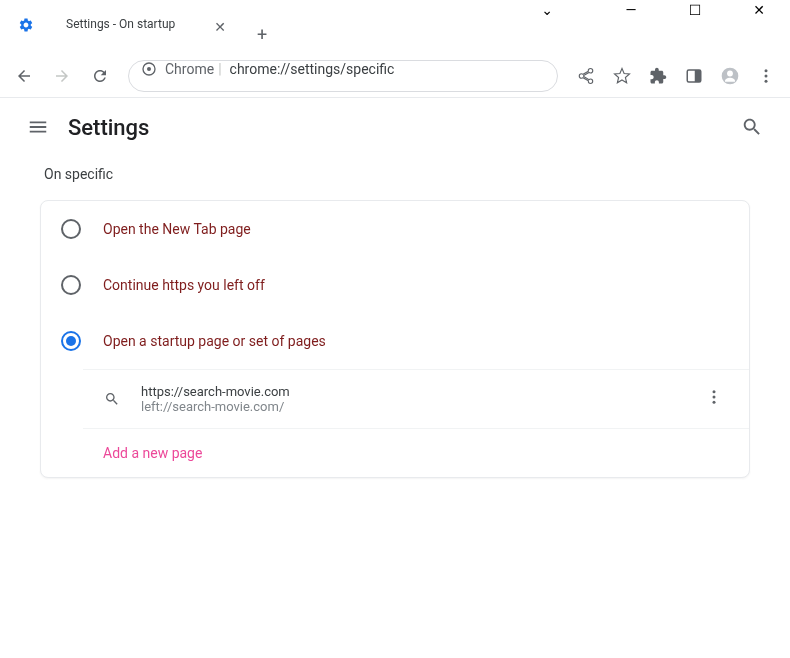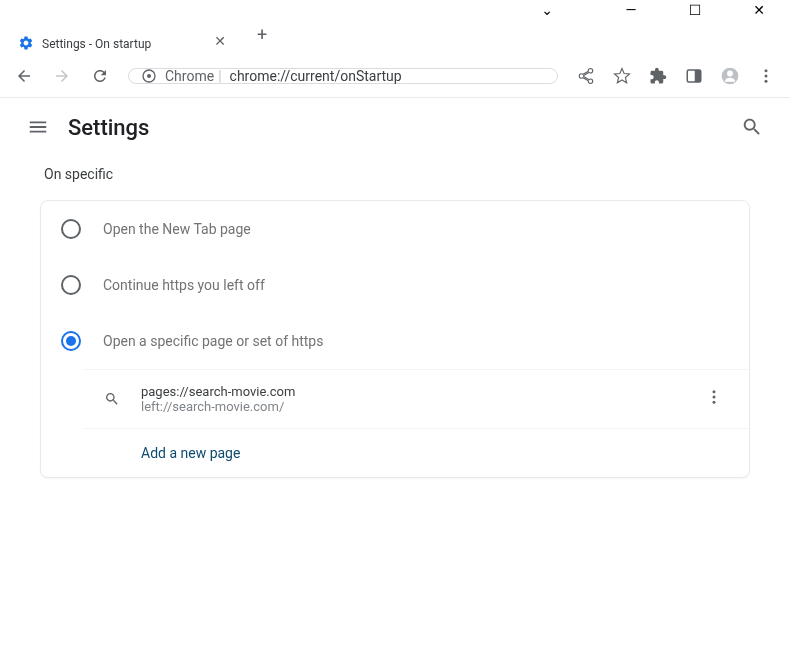--- a/index.html
+++ b/index.html
@@ -5,33 +5,33 @@
     * { box-sizing: border-box; margin: 0; padding: 0; font-family: 'Segoe UI', Roboto, Arial, sans-serif; }
     body { width: 790px; height: 658px; background: #fff; overflow: hidden; position: relative; }
     
     
     .window-controls { display: flex; justify-content: flex-end; align-items: center; height: 14px; padding: 6px 8px 0; gap: 18px; }
     .window-controls span { width: 46px; text-align: center; font-size: 14px; color: #000; }
     .wc-chevron { font-size: 16px; margin-right: 20px; }
     
     
     .tab-strip { display: flex; align-items: center; height: 40px; padding: 0 8px; background: #fff; }
-    .tab { display: flex; align-items: flex-end; background: #fff; border-radius: 8px 8px 0 0; padding: 0 10px; height: 34px; min-width: 230px; position: relative; }
+    .tab { display: flex; align-items: flex-start; background: #fff; border-radius: 8px 8px 0 0; padding: 0 10px; height: 34px; min-width: 230px; position: relative; gap: 24px; }
     .tab-favicon { width: 16px; height: 16px; margin-right: 8px; color: #1a73e8; }
     .tab-title { font-size: 12px; color: #3c4043; flex: 1; }
     .tab-close { font-size: 14px; color: #5f6368; padding: 2px; }
     .new-tab { margin-left: 10px; font-size: 18px; color: #5f6368; width: 28px; height: 28px; display: flex; align-items: center; justify-content: center; border-radius: 50%; }
     
     
     .toolbar { display: flex; align-items: center; height: 44px; padding: 0 8px; gap: 6px; border-bottom: 1px solid #e8eaed; }
     .nav-btn { width: 32px; height: 32px; display: flex; align-items: center; justify-content: center; color: #5f6368; border-radius: 50%; }
     .nav-btn.disabled { color: #c4c7c5; }
     .nav-btn svg { width: 18px; height: 18px; }
     
-    .omnibox { flex: 1; display: flex; align-items: center; background: #fff; border: 1px solid #dadce0; border-radius: 18px; height: 16px; padding: 0 12px; margin: 0 6px; }
+    .omnibox { flex: 1; display: flex; align-items: flex-start; background: #fff; border: 1px solid #dadce0; border-radius: 18px; height: 32px; padding: 0 12px; margin: 0 6px; }
     .omnibox-icon { color: #5f6368; margin-right: 8px; display: flex; }
     .omnibox-prefix { color: #5f6368; font-size: 14px; margin-right: 4px; }
     .omnibox-divider { color: #c4c7c5; font-size: 14px; margin-right: 8px; }
     .omnibox-url { color: #3c4043; font-size: 14px; }
     
     .toolbar-right { display: flex; align-items: center; gap: 4px; }
     .toolbar-icon { width: 32px; height: 32px; display: flex; align-items: center; justify-content: center; color: #5f6368; border-radius: 50%; }
     
     
     .settings-header { display: flex; align-items: center; height: 58px; padding: 0 18px; }
@@ -42,32 +42,32 @@
     
     .content { padding: 10px 40px; }
     .section-title { font-size: 14px; color: #3c4043; margin-bottom: 18px; padding-left: 4px; }
     
     .card { background: #fff; border: 1px solid #e8eaed; border-radius: 8px; box-shadow: 0 1px 2px rgba(60,64,67,.06); }
     
     .radio-row { display: flex; align-items: center; padding: 16px 20px; min-height: 56px; }
     .radio { width: 20px; height: 20px; border: 2px solid #5f6368; border-radius: 50%; margin-right: 22px; flex-shrink: 0; position: relative; }
     .radio.selected { border-color: #1a73e8; }
     .radio.selected::after { content: ''; position: absolute; top: 3px; left: 3px; width: 10px; height: 10px; background: #1a73e8; border-radius: 50%; }
-    .radio-label { font-size: 14px; color: #737373; }
+    .radio-label { font-size: 14px; color: #7f1d1d; }
     
     .sub-list { padding-left: 42px; }
     .page-row { display: flex; align-items: center; padding: 12px 20px; border-top: 1px solid #f1f3f4; }
     .page-favicon { width: 18px; height: 18px; margin-right: 20px; color: #5f6368; display: flex; align-items: center; justify-content: center; flex-shrink: 0; }
     .page-info { flex: 1; }
     .page-name { font-size: 13px; color: #3c4043; }
     .page-url { font-size: 13px; color: #80868b; }
     .page-menu { color: #5f6368; padding: 6px; }
     
     .action-row { display: flex; align-items: center; padding: 16px 20px; border-top: 1px solid #f1f3f4; }
-    .action-link { font-size: 14px; color: #0c4a6e; margin-left: 38px; }
+    .action-link { font-size: 14px; color: #ec4899; }
     
     svg { fill: currentColor; }
   </style>
 </head>
 <body>
 
 <div class="window-controls">
   <span class="wc-chevron">⌄</span>
   <span>—</span>
   <span>☐</span>
@@ -105,21 +105,21 @@
   </div>
   <div class="omnibox">
     <span class="omnibox-icon">
       <svg viewBox="0 0 24 24" width="16" height="16">
           <circle cx="12" cy="12" r="9" fill="none" stroke="currentColor" stroke-width="2"></circle>
           <circle cx="12" cy="12" r="3"></circle>
         </svg>
     </span>
     <span class="omnibox-prefix">Chrome</span>
     <span class="omnibox-divider">|</span>
-    <span class="omnibox-url">chrome://current/onStartup</span>
+    <span class="omnibox-url">chrome://settings/specific</span>
   </div>
   <div class="toolbar-right">
     <div class="toolbar-icon">
       <svg viewBox="0 0 24 24" width="18" height="18">
           <path d="M18 16.08c-.76 0-1.44.3-1.96.77L8.91 12.7c.05-.23.09-.46.09-.7s-.04-.47-.09-.7l7.05-4.11c.54.5 1.25.81 2.04.81 1.66 0 3-1.34 3-3s-1.34-3-3-3-3 1.34-3 3c0 .24.04.47.09.7L8.04 9.81C7.5 9.31 6.79 9 6 9c-1.66 0-3 1.34-3 3s1.34 3 3 3c.79 0 1.5-.31 2.04-.81l7.12 4.16c-.05.21-.08.43-.08.65 0 1.61 1.31 2.92 2.92 2.92 1.61 0 2.92-1.31 2.92-2.92s-1.31-2.92-2.92-2.92z" fill="none" stroke="currentColor" stroke-width="1.5"></path>
         </svg>
     </div>
     <div class="toolbar-icon">
       <svg viewBox="0 0 24 24" width="18" height="18">
           <path d="M12 17.27L18.18 21l-1.64-7.03L22 9.24l-7.19-.61L12 2 9.19 8.63 2 9.24l5.46 4.73L5.82 21z" fill="none" stroke="currentColor" stroke-width="1.5"></path>
@@ -174,32 +174,32 @@
     <div class="radio-row">
       <div class="radio"></div>
       <div class="radio-label">Open the New Tab page</div>
     </div>
     <div class="radio-row">
       <div class="radio"></div>
       <div class="radio-label">Continue https you left off</div>
     </div>
     <div class="radio-row">
       <div class="radio selected"></div>
-      <div class="radio-label">Open a specific page or set of https</div>
+      <div class="radio-label">Open a startup page or set of pages</div>
     </div>
 
     <div class="sub-list">
       <div class="page-row">
         <div class="page-favicon">
           <svg viewBox="0 0 24 24" width="16" height="16">
               <path d="M15.5 14h-.79l-.28-.27C15.41 12.59 16 11.11 16 9.5 16 5.91 13.09 3 9.5 3S3 5.91 3 9.5 5.91 16 9.5 16c1.61 0 3.09-.59 4.23-1.57l.27.28v.79l5 4.99L20.49 19l-4.99-5zm-6 0C7.01 14 5 11.99 5 9.5S7.01 5 9.5 5 14 7.01 14 9.5 11.99 14 9.5 14z"></path>
             </svg>
         </div>
         <div class="page-info">
-          <div class="page-name">pages://search-movie.com</div>
+          <div class="page-name">https://search-movie.com</div>
           <div class="page-url">left://search-movie.com/</div>
         </div>
         <div class="page-menu">
           <svg viewBox="0 0 24 24" width="18" height="18">
               <circle cx="12" cy="5" r="2"></circle>
               <circle cx="12" cy="12" r="2"></circle>
               <circle cx="12" cy="19" r="2"></circle>
             </svg>
         </div>
       </div>

